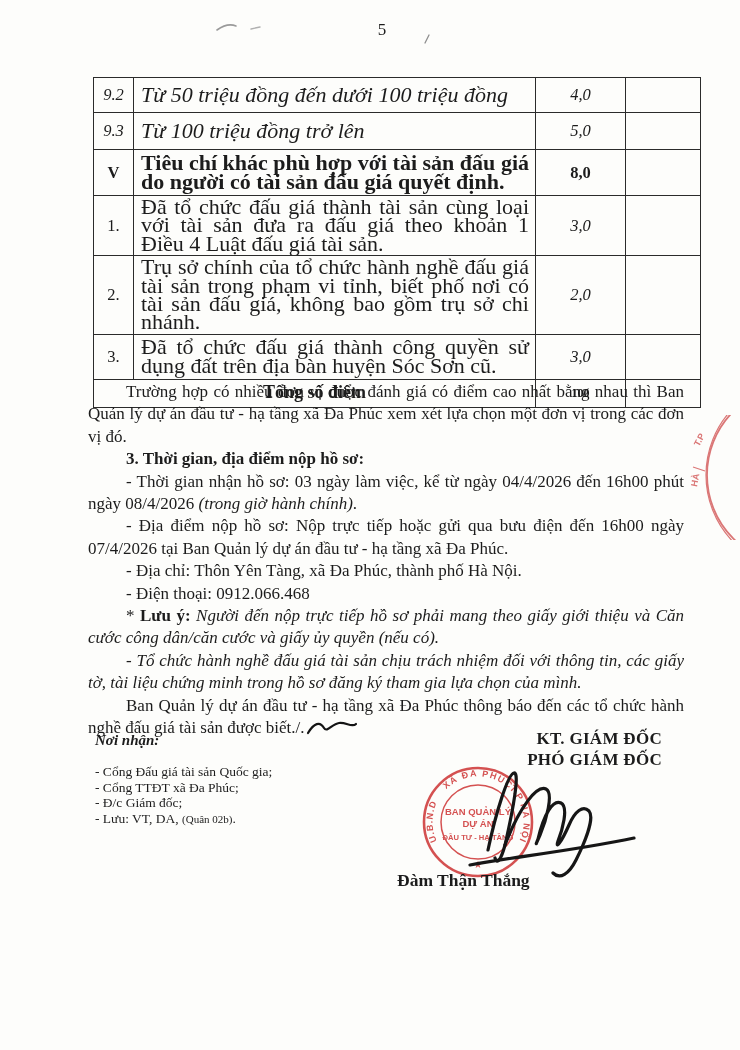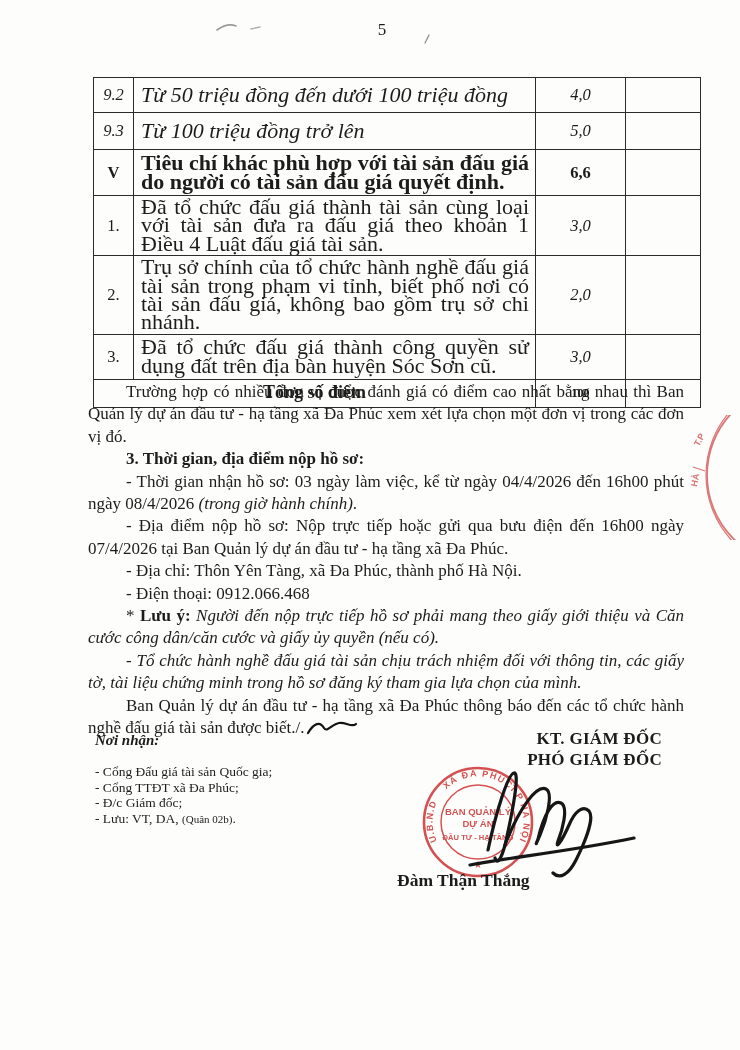--- a/index.html
+++ b/index.html
@@ -64,21 +64,21 @@
     </tr>
     <tr class="r-it" style="height:37px">
       <td class="no">9.3</td>
       <td class="desc">Từ 100 triệu đồng trở lên</td>
       <td class="pts">5,0</td>
       <td class="notes"></td>
     </tr>
     <tr class="r-bold" style="height:46px">
       <td class="no">V</td>
       <td class="desc">Tiêu chí khác phù hợp với tài sản đấu giá do người có tài sản đấu giá quyết định.</td>
-      <td class="pts">6,6</td>
+      <td class="pts">8,0</td>
       <td class="notes"></td>
     </tr>
     <tr style="height:55px">
       <td class="no">1.</td>
       <td class="desc">Đã tổ chức đấu giá thành tài sản cùng loại với tài sản đưa ra đấu giá theo khoản 1 Điều 4 Luật đấu giá tài sản.</td>
       <td class="pts">3,0</td>
       <td class="notes"></td>
     </tr>
     <tr style="height:60px">
       <td class="no">2.</td>

